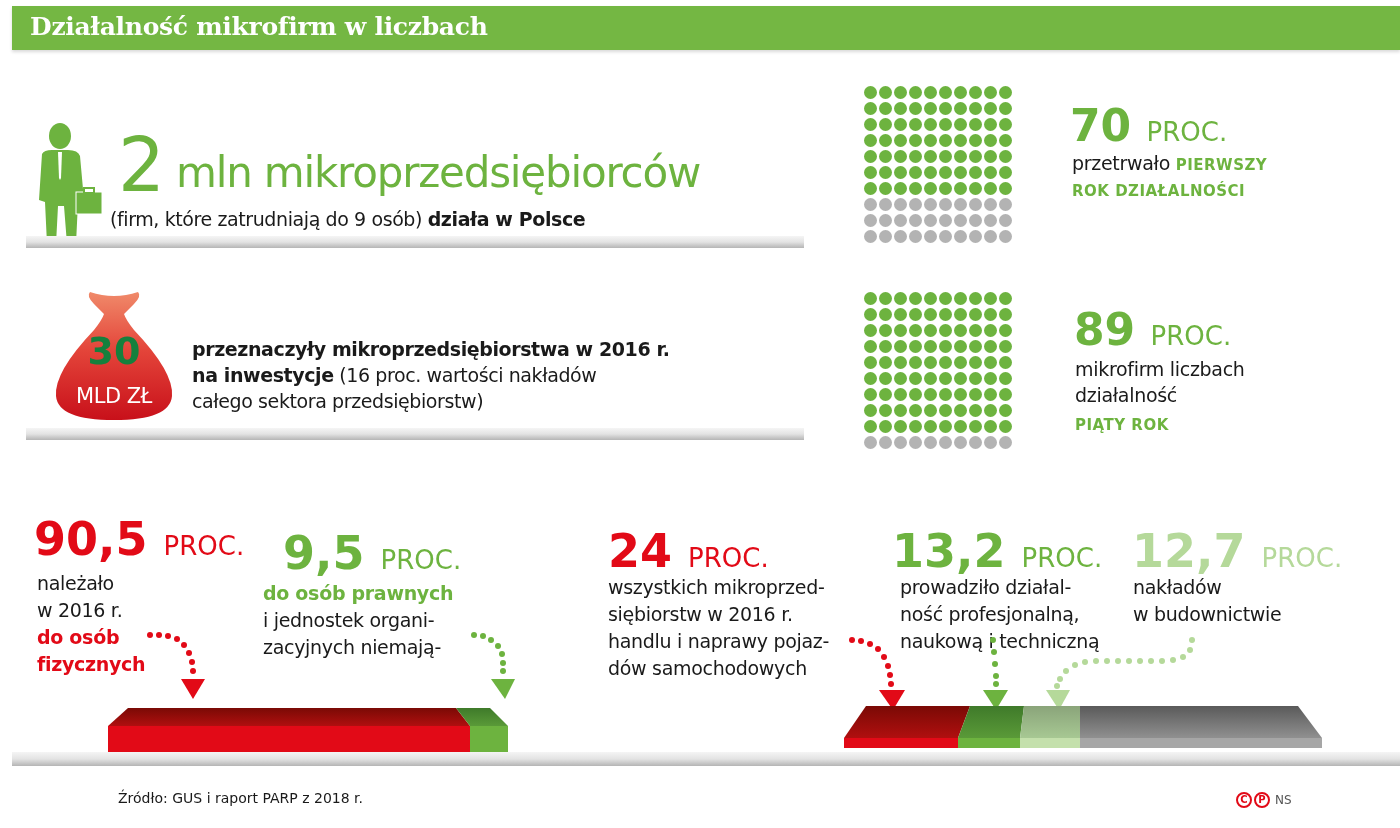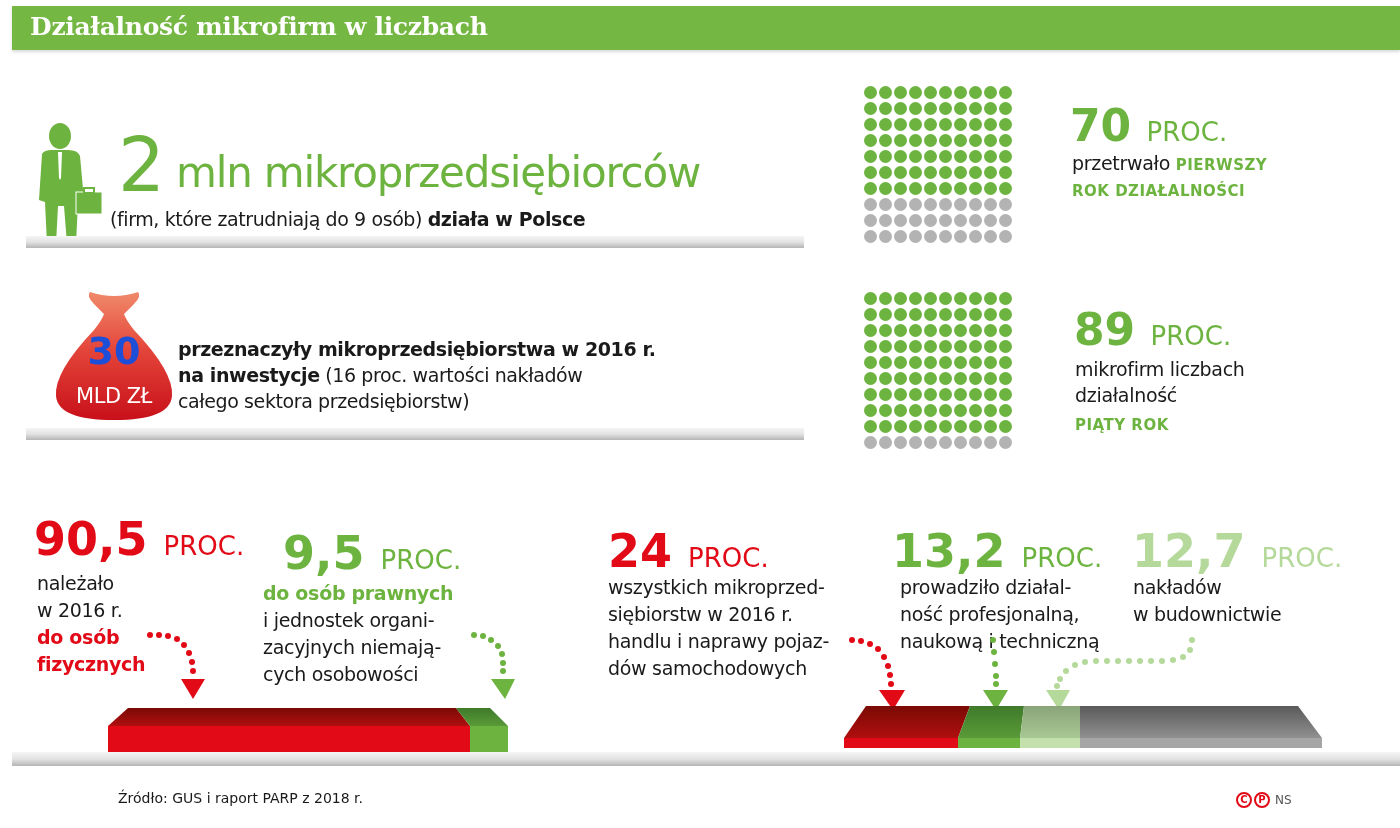--- a/index.html
+++ b/index.html
@@ -17,23 +17,23 @@
 
   
   .person-icon { position:absolute; left:34px; top:122px; width:70px; height:122px; }
   .big2 { position:absolute; left:118px; top:128px; font-family:"DejaVu Sans", sans-serif; font-size:74px; color:#6db33f; line-height:1; font-weight:normal; letter-spacing:-3px; }
   .mln { position:absolute; left:176px; top:152px; font-size:42px; color:#6db33f; letter-spacing:-1.2px; line-height:1; }
   .sub1 { position:absolute; left:110px; top:208px; font-size:19px; color:#1a1a1a; letter-spacing:-0.4px; }
   .sub1 b { font-weight:bold; }
 
   
   .bag { position:absolute; left:50px; top:290px; width:128px; height:132px; }
-  .bag-num { position:absolute; left:50px; top:332px; width:128px; text-align:center; color:#1d4ed8; font-weight:bold; font-size:38px; line-height:1; }
+  .bag-num { position:absolute; left:50px; top:332px; width:128px; text-align:center; color:#15803d; font-weight:bold; font-size:38px; line-height:1; }
   .bag-unit { position:absolute; left:50px; top:386px; width:128px; text-align:center; color:#fff; font-size:21px; line-height:1; letter-spacing:-0.5px; }
-  .inv-text { position:absolute; left:178px; top:336px; font-size:19px; line-height:26px; letter-spacing:-0.4px; }
+  .inv-text { position:absolute; left:192px; top:336px; font-size:19px; line-height:26px; letter-spacing:-0.4px; }
   .inv-text b { font-weight:bold; }
 
   
   .dot-grid { position:absolute; display:grid; grid-template-columns:repeat(10,13px); grid-auto-rows:13px; gap:3px 2px; }
   .dot { width:13px; height:13px; border-radius:50%; }
 
   .stat-big { position:absolute; font-weight:bold; line-height:1; }
   .stat-proc { font-weight:normal; }
   .stat-desc { position:absolute; font-size:19px; line-height:26px; letter-spacing:-0.3px; }
   .caps-green { color:#6db33f; font-weight:bold; font-size:15px; letter-spacing:0.5px; }
@@ -317,21 +317,20 @@
 </div>
 
 <div class="stat-big green" style="left:283px; top:530px; font-size:46px;">
   <span>9,5</span>
   <span class="stat-proc" style="font-size:26px;">PROC.</span>
 </div>
 <div class="stat-desc" style="left:263px; top:580px; line-height:27px;">
   <div class="green" style="font-weight:bold;">do osób prawnych</div>
   <div>i jednostek organi-</div>
   <div>zacyjnych niemają-</div>
-  <div>cych osobowości</div>
 </div>
 
 <svg style="position:absolute; left:140px; top:625px;" width="400" height="80">
   <g fill="#e20a17">
     <circle cx="10" cy="10" r="3"></circle>
       <circle cx="19" cy="10" r="3"></circle>
       <circle cx="28" cy="11" r="3"></circle>
       <circle cx="37" cy="14" r="3"></circle>
       <circle cx="44" cy="20" r="3"></circle>
       <circle cx="49" cy="28" r="3"></circle>

